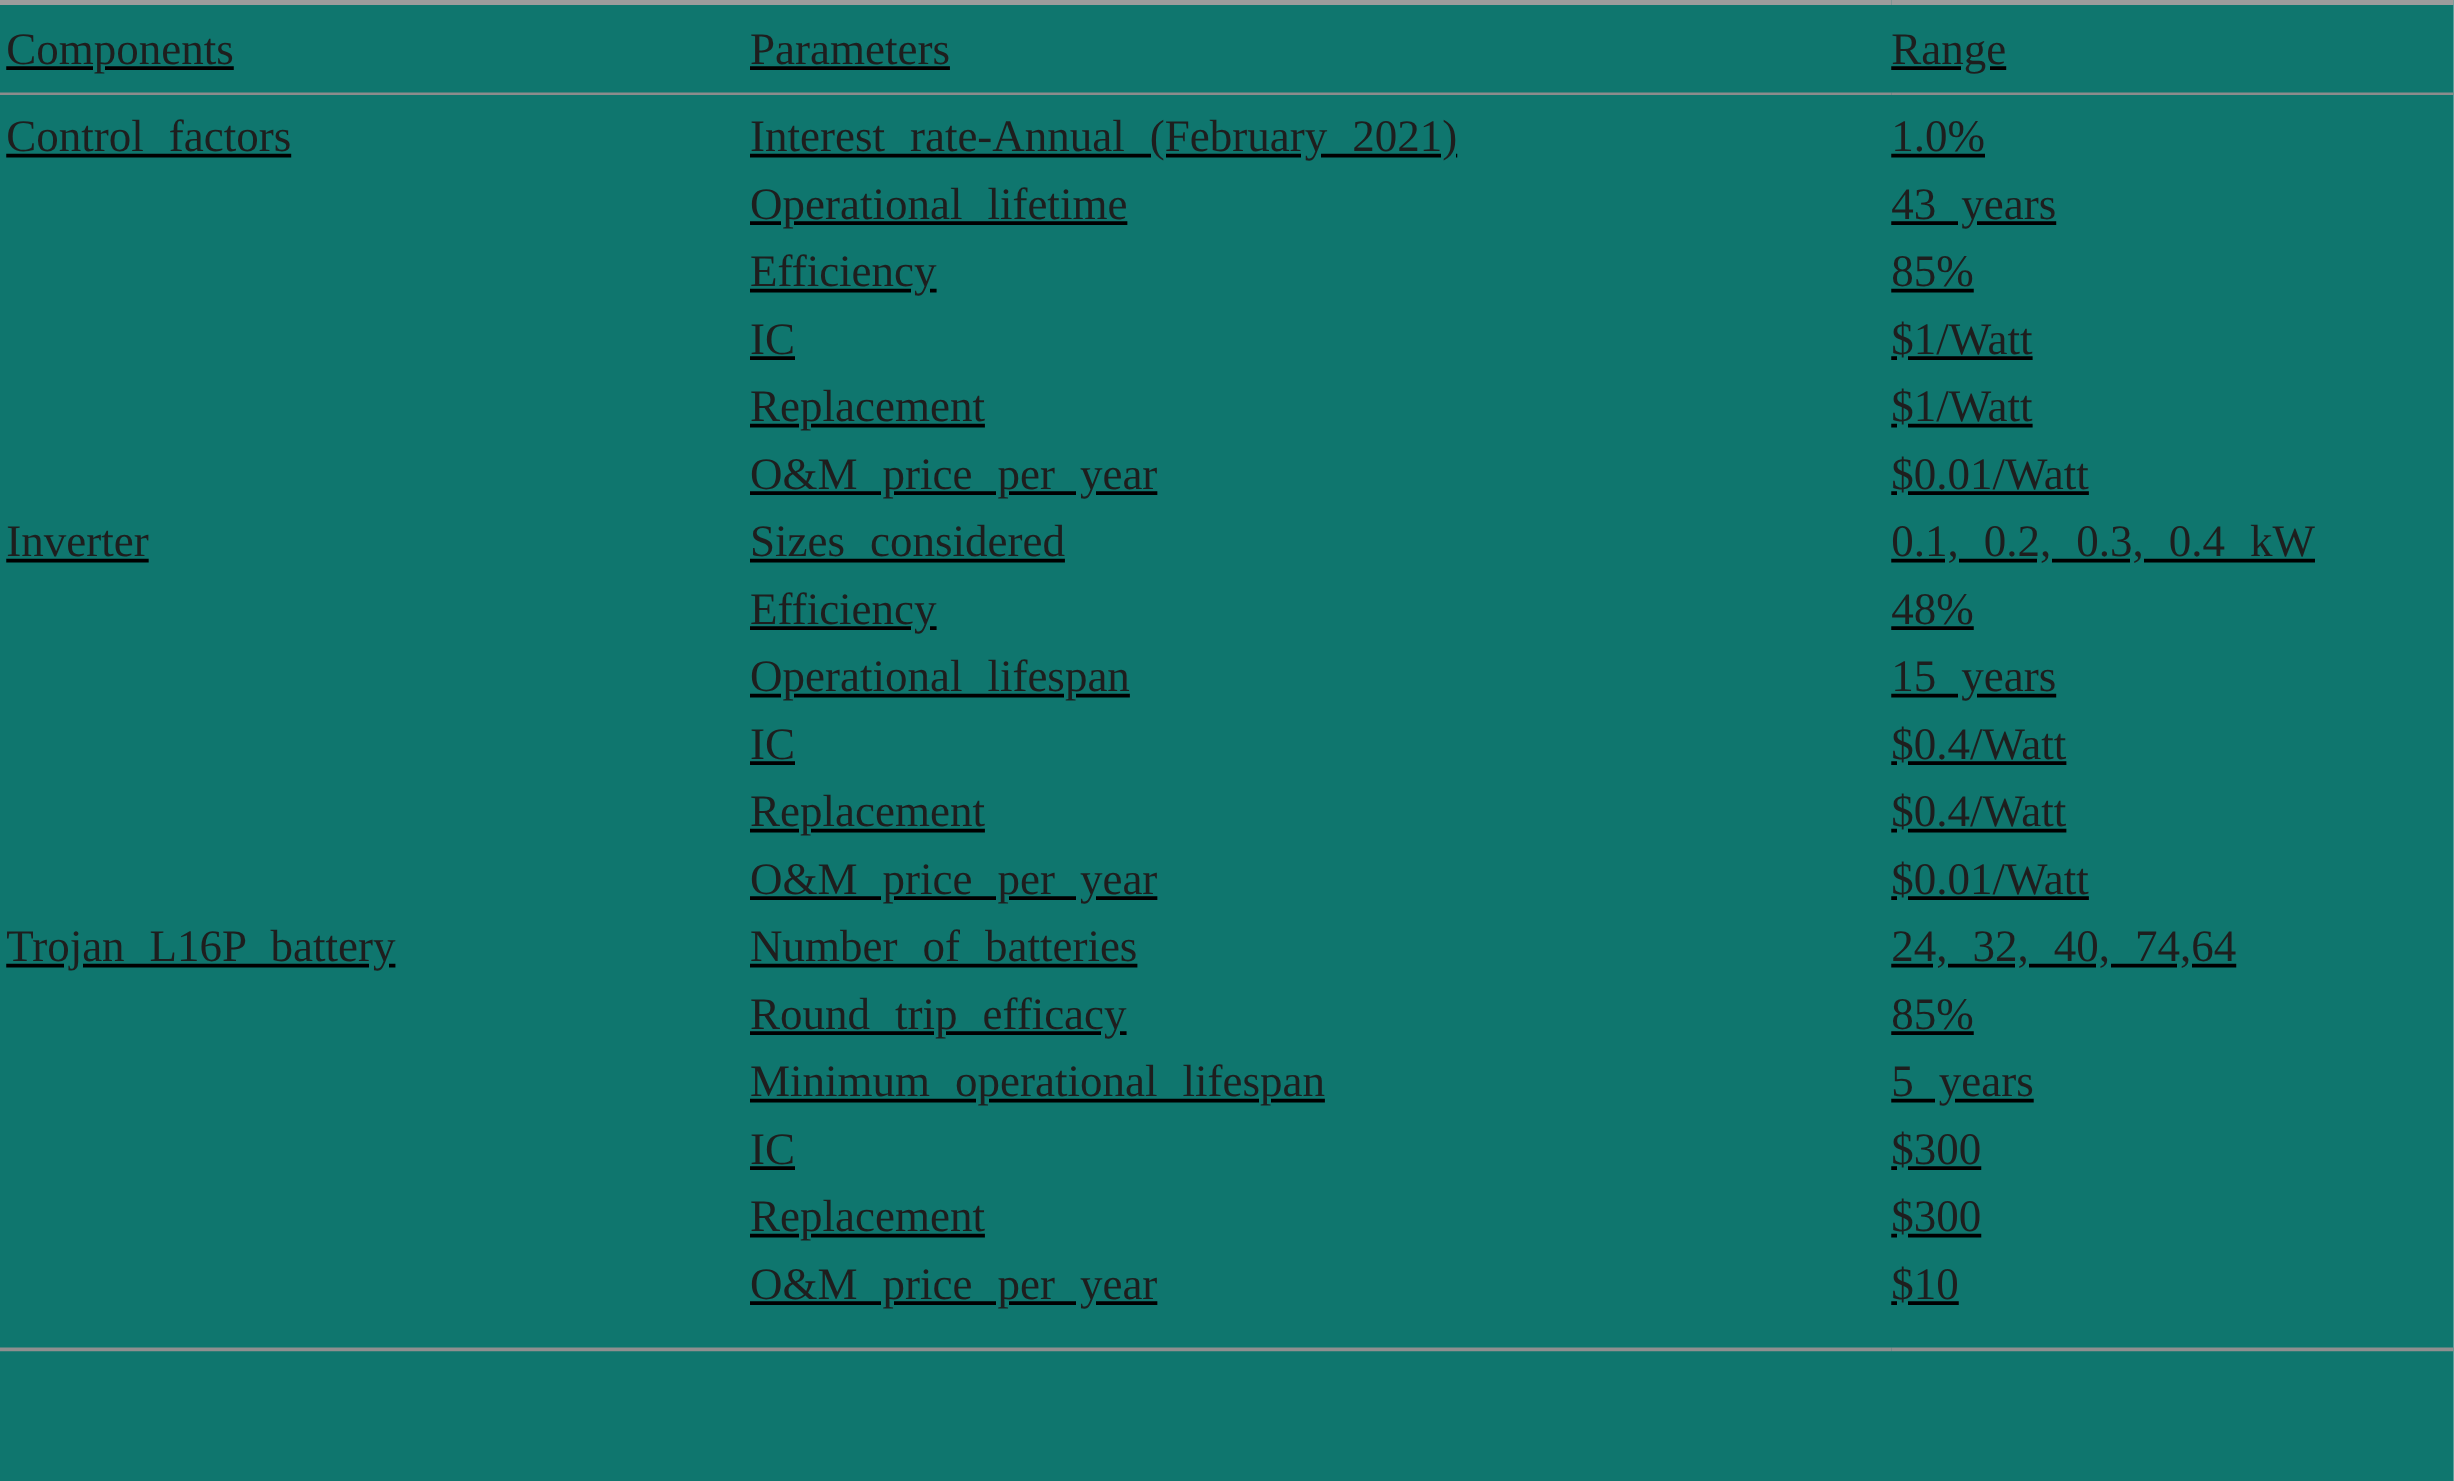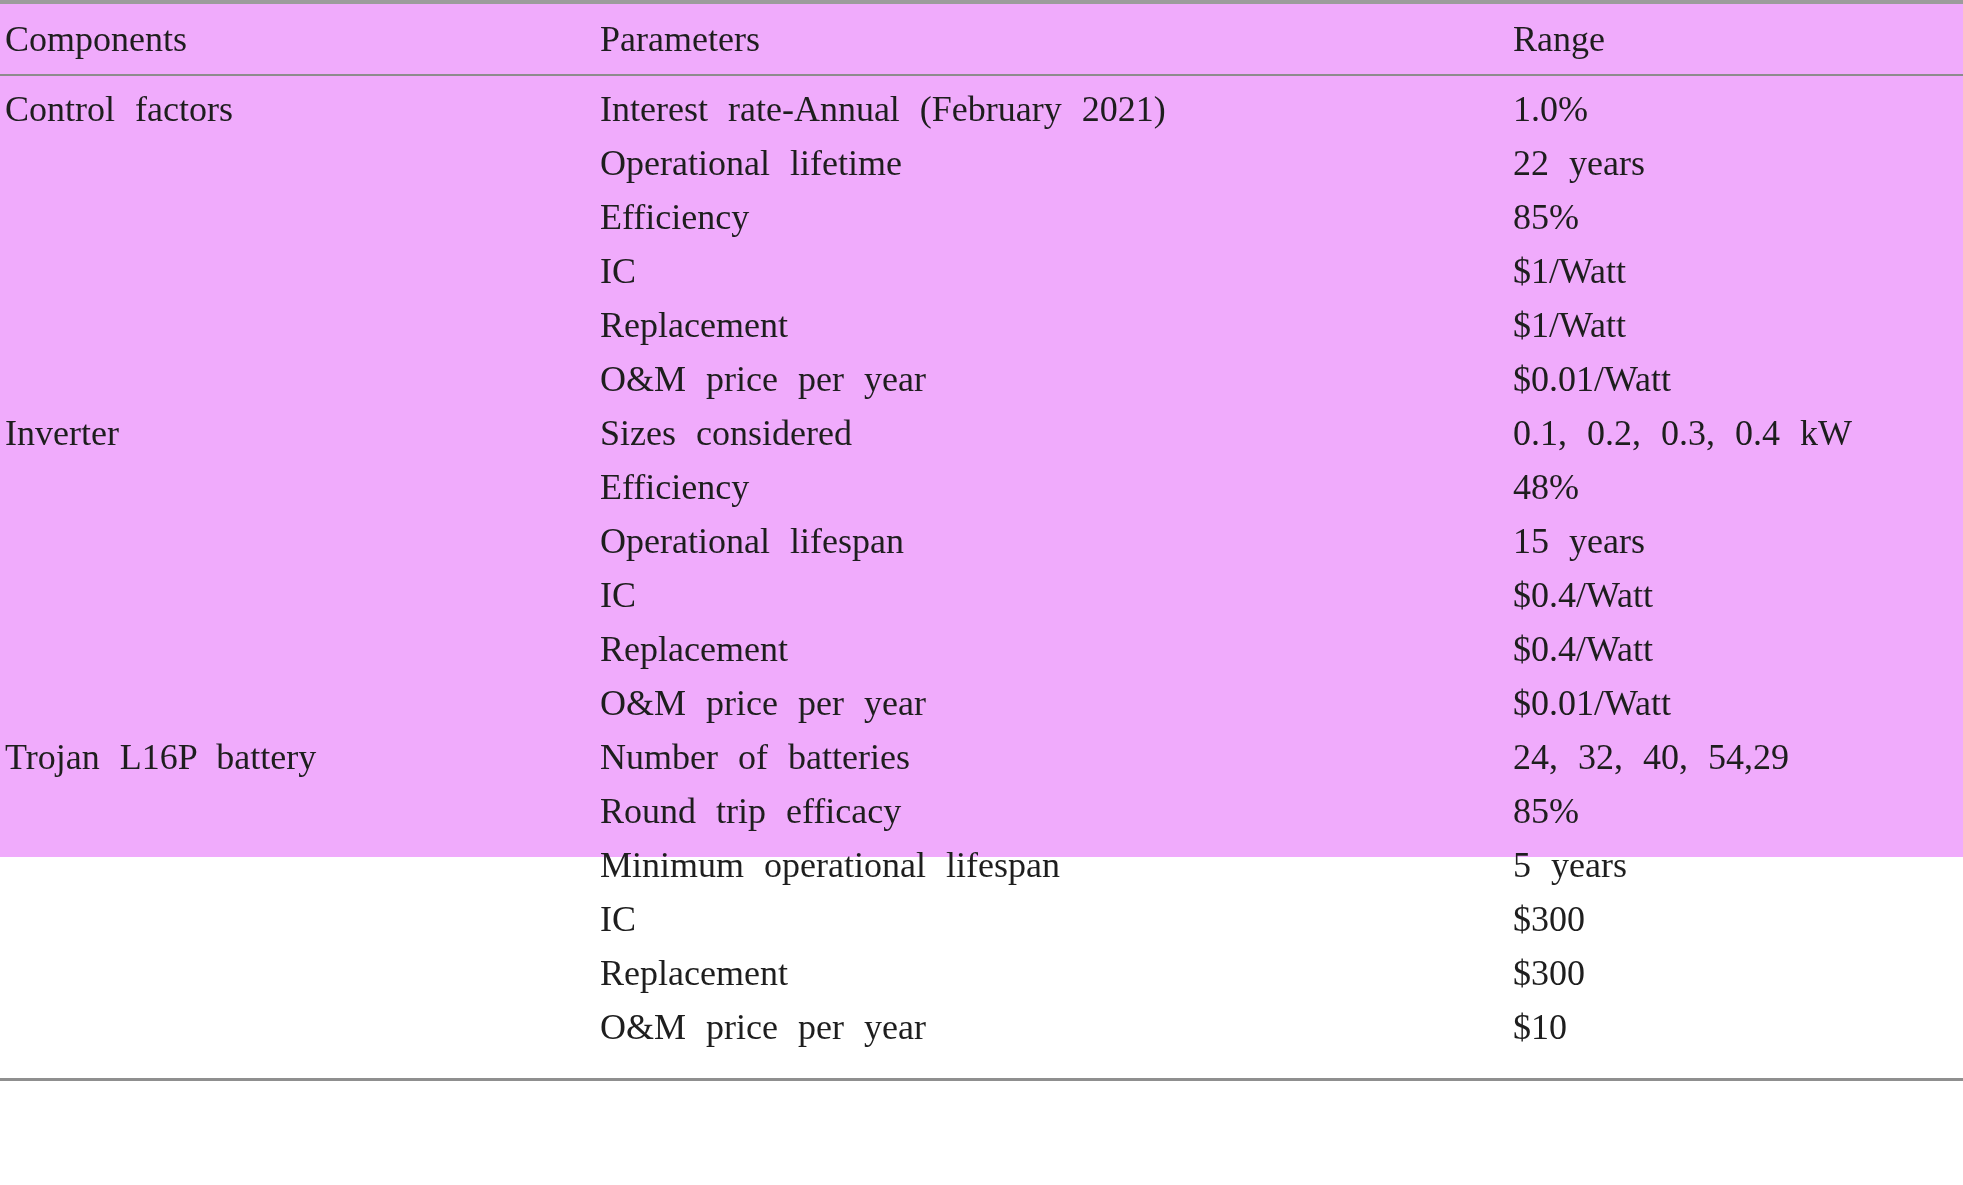--- a/index.html
+++ b/index.html
@@ -5,23 +5,24 @@
   html, body {
     margin: 0;
     padding: 0;
     background: #ffffff;
     width: 1963px;
     height: 1185px;
     overflow: hidden;
   }
   .page {
     width: 1963px;
-    height: 857px;
-    background: #f0abfc;
+    height: 1185px;
+    background: #0f766e;
     box-sizing: border-box;
+    text-decoration: underline;
   }
   table.params-table {
     width: 100%;
     border-collapse: collapse;
     table-layout: fixed;
     font-family: "Liberation Serif", "DejaVu Serif", serif;
     font-size: 36px;
     color: #1e1e1e;
     border-top: 4px solid #9c9c9c;
     border-bottom: 3px solid #8f8f8f;
@@ -77,21 +78,21 @@
     </thead>
     <tbody>
         <tr>
           <td>Control factors</td>
           <td>Interest rate-Annual (February 2021)</td>
           <td>1.0%</td>
         </tr>
         <tr>
           <td></td>
           <td>Operational lifetime</td>
-          <td>22 years</td>
+          <td>43 years</td>
         </tr>
         <tr>
           <td></td>
           <td>Efficiency</td>
           <td>85%</td>
         </tr>
         <tr>
           <td></td>
           <td>IC</td>
           <td>$1/Watt</td>
@@ -132,21 +133,21 @@
           <td>$0.4/Watt</td>
         </tr>
         <tr>
           <td></td>
           <td>O&amp;M price per year</td>
           <td>$0.01/Watt</td>
         </tr>
         <tr>
           <td>Trojan L16P battery</td>
           <td>Number of batteries</td>
-          <td>24, 32, 40, 54,29</td>
+          <td>24, 32, 40, 74,64</td>
         </tr>
         <tr>
           <td></td>
           <td>Round trip efficacy</td>
           <td>85%</td>
         </tr>
         <tr>
           <td></td>
           <td>Minimum operational lifespan</td>
           <td>5 years</td>

